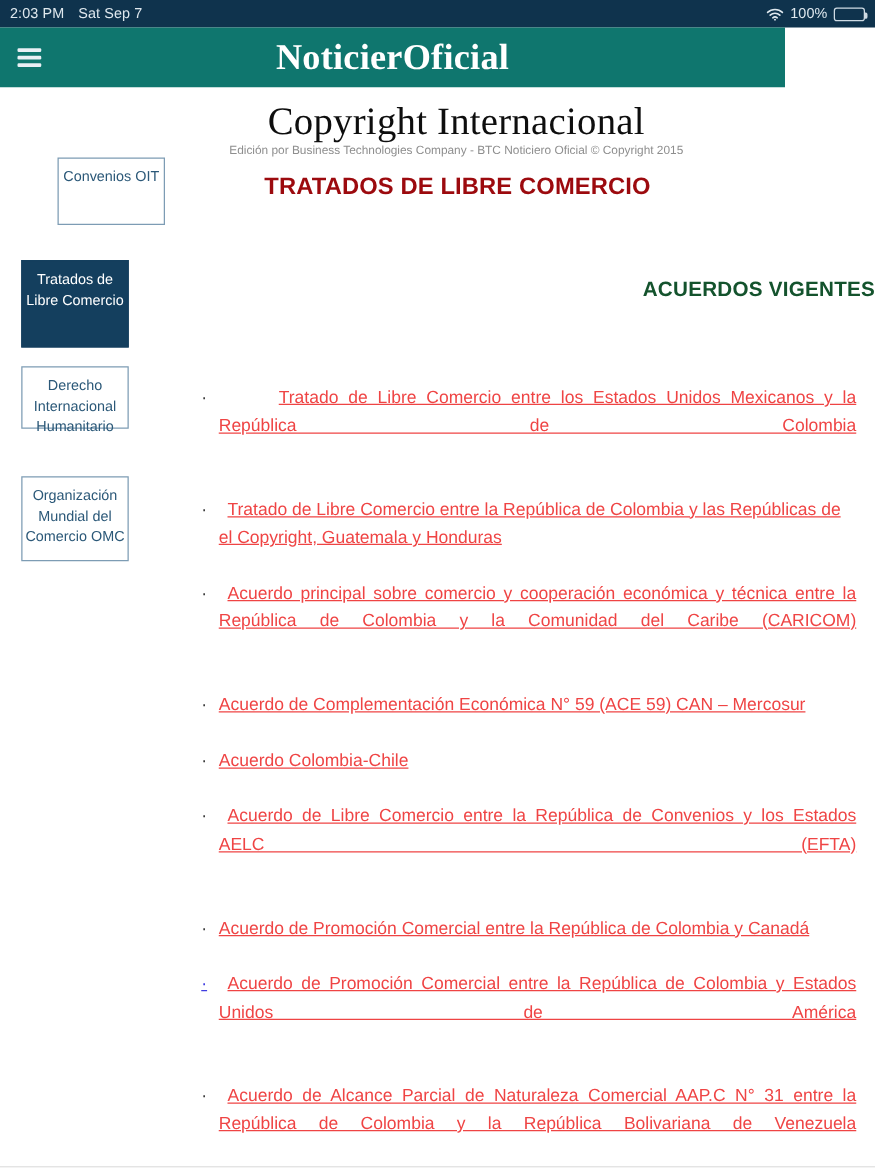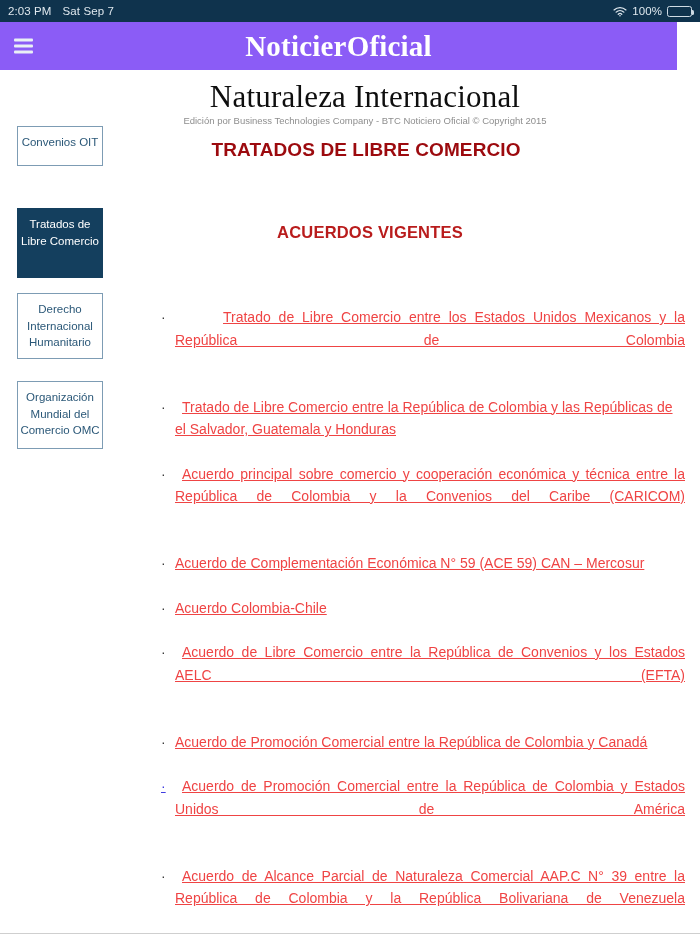--- a/index.html
+++ b/index.html
@@ -57,22 +57,22 @@
   .battery-fill {
     width: 100%; height: 100%;
     background: #e3ecf2;
     border-radius: 1px;
   }
 
   
   .navbar {
     position: absolute;
     top: 22px; left: 0;
-    width: 677px; height: 48px;
-    background: #8b5cf6;
+    width: 628px; height: 48px;
+    background: #0f766e;
     display: flex;
     align-items: center;
     justify-content: center;
   }
   .hamburger {
     position: absolute;
     left: 14px; top: 50%;
     transform: translateY(-50%);
     width: 19px; height: 15px;
     display: flex;
@@ -130,24 +130,24 @@
     text-align: center;
     font-size: 19px;
     font-weight: 700;
     color: #9c0a0e;
     letter-spacing: 0.1px;
     padding-left: 32px;
   }
 
   .subsection-title {
     margin-top: 62px;
-    text-align: center;
+    text-align: right;
     font-size: 16.5px;
     font-weight: 700;
-    color: #b91c1c;
+    color: #14532d;
     letter-spacing: 0.2px;
     padding-left: 40px;
   }
 
   
   .sidebar {
     position: absolute;
     top: 56px;
     left: 17px;
     width: 130px;
@@ -167,23 +167,23 @@
   }
   .side-box.active {
     background: #143f5e;
     border-color: #143f5e;
     color: #ffffff;
   }
   .side-box.overflow {
     overflow: visible;
     white-space: normal;
   }
-  .side-box-1 { top: 0;   height: 40px; }
+  .side-box-1 { top: 0;   height: 54px; margin-left: 29px; }
   .side-box-2 { top: 82px;  height: 70px; }
-  .side-box-3 { top: 167px; height: 66px; }
+  .side-box-3 { top: 167px; height: 50px; }
   .side-box-4 { top: 255px; height: 68px; }
 
   
   .link-list {
     position: absolute;
     top: 236px;
     left: 155px;
     width: 530px;
   }
   .link-item {
@@ -254,21 +254,21 @@
     <div class="hamburger">
       <span></span>
         <span></span>
         <span></span>
     </div>
     <div class="brand">NoticierOficial</div>
   </div>
 
   <div class="body-area">
 
-    <div class="page-title">Naturaleza Internacional</div>
+    <div class="page-title">Copyright Internacional</div>
     <div class="credit">Edición por Business Technologies Company - BTC Noticiero Oficial © Copyright 2015</div>
     <div class="section-title">TRATADOS DE LIBRE COMERCIO</div>
     <div class="subsection-title">ACUERDOS VIGENTES</div>
 
     <div class="sidebar">
       <div class="side-box side-box-1 overflow">
         <span>Convenios OIT</span>
       </div>
       <div class="side-box side-box-2 active overflow">
         <span>Tratados de Libre Comercio</span>
@@ -283,26 +283,26 @@
 
     <div class="link-list">
 
       <div class="link-item">
         <span class="bullet">·</span>
         <a class="link-text justify indent-lg">Tratado de Libre Comercio entre los Estados Unidos Mexicanos y la República de Colombia</a>
       </div>
 
       <div class="link-item">
         <span class="bullet">·</span>
-        <a class="link-text indent-sm">Tratado de Libre Comercio entre la República de Colombia y las Repúblicas de el Salvador, Guatemala y Honduras</a>
-      </div>
-
-      <div class="link-item">
-        <span class="bullet">·</span>
-        <a class="link-text justify indent-sm">Acuerdo principal sobre comercio y cooperación económica y técnica entre la República de Colombia y la Convenios del Caribe (CARICOM)</a>
+        <a class="link-text indent-sm">Tratado de Libre Comercio entre la República de Colombia y las Repúblicas de el Copyright, Guatemala y Honduras</a>
+      </div>
+
+      <div class="link-item">
+        <span class="bullet">·</span>
+        <a class="link-text justify indent-sm">Acuerdo principal sobre comercio y cooperación económica y técnica entre la República de Colombia y la Comunidad del Caribe (CARICOM)</a>
       </div>
 
       <div class="link-item">
         <span class="bullet">·</span>
         <a class="link-text">Acuerdo de Complementación Económica N° 59 (ACE 59) CAN – Mercosur</a>
       </div>
 
       <div class="link-item">
         <span class="bullet">·</span>
         <a class="link-text">Acuerdo Colombia-Chile</a>
@@ -318,18 +318,18 @@
         <a class="link-text">Acuerdo de Promoción Comercial entre la República de Colombia y Canadá</a>
       </div>
 
       <div class="link-item">
         <span class="bullet linked">·</span>
         <a class="link-text justify indent-sm">Acuerdo de Promoción Comercial entre la República de Colombia y Estados Unidos de América</a>
       </div>
 
       <div class="link-item">
         <span class="bullet">·</span>
-        <a class="link-text justify indent-sm">Acuerdo de Alcance Parcial de Naturaleza Comercial AAP.C N° 39 entre la República de Colombia y la República Bolivariana de Venezuela</a>
+        <a class="link-text justify indent-sm">Acuerdo de Alcance Parcial de Naturaleza Comercial AAP.C N° 31 entre la República de Colombia y la República Bolivariana de Venezuela</a>
       </div>
 
     </div>
   </div>
 </div>
 
 </body></html>

